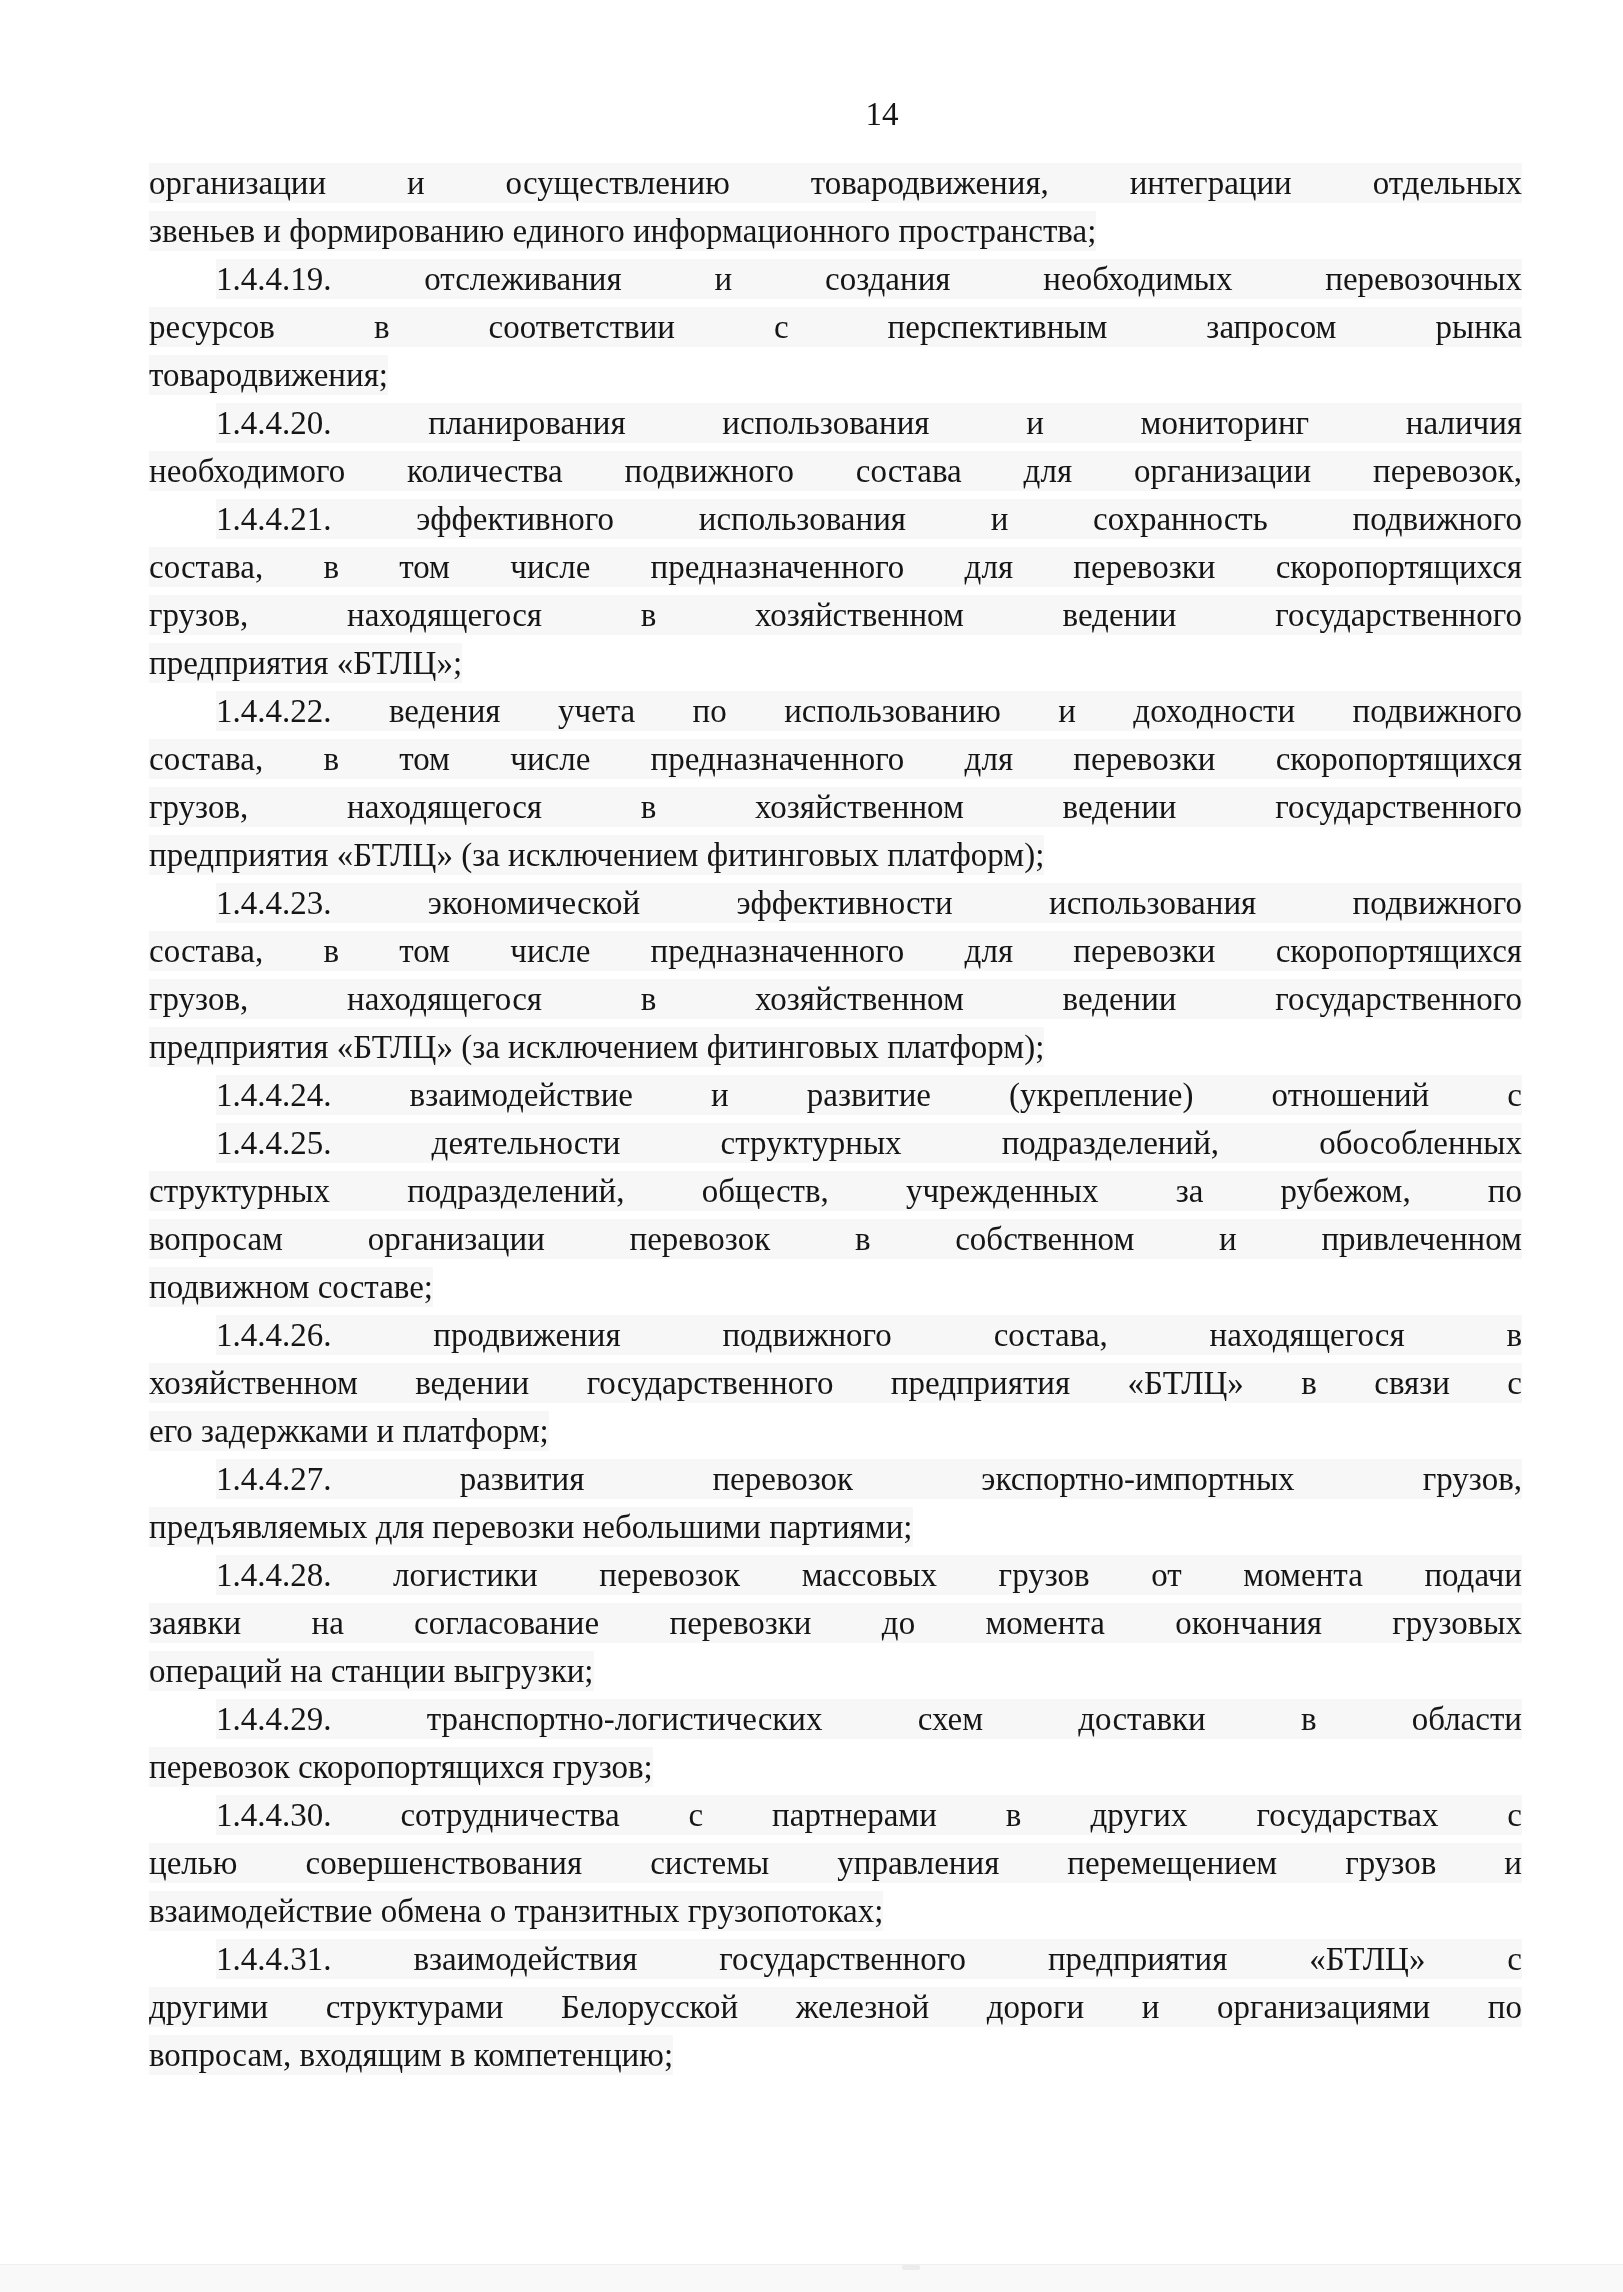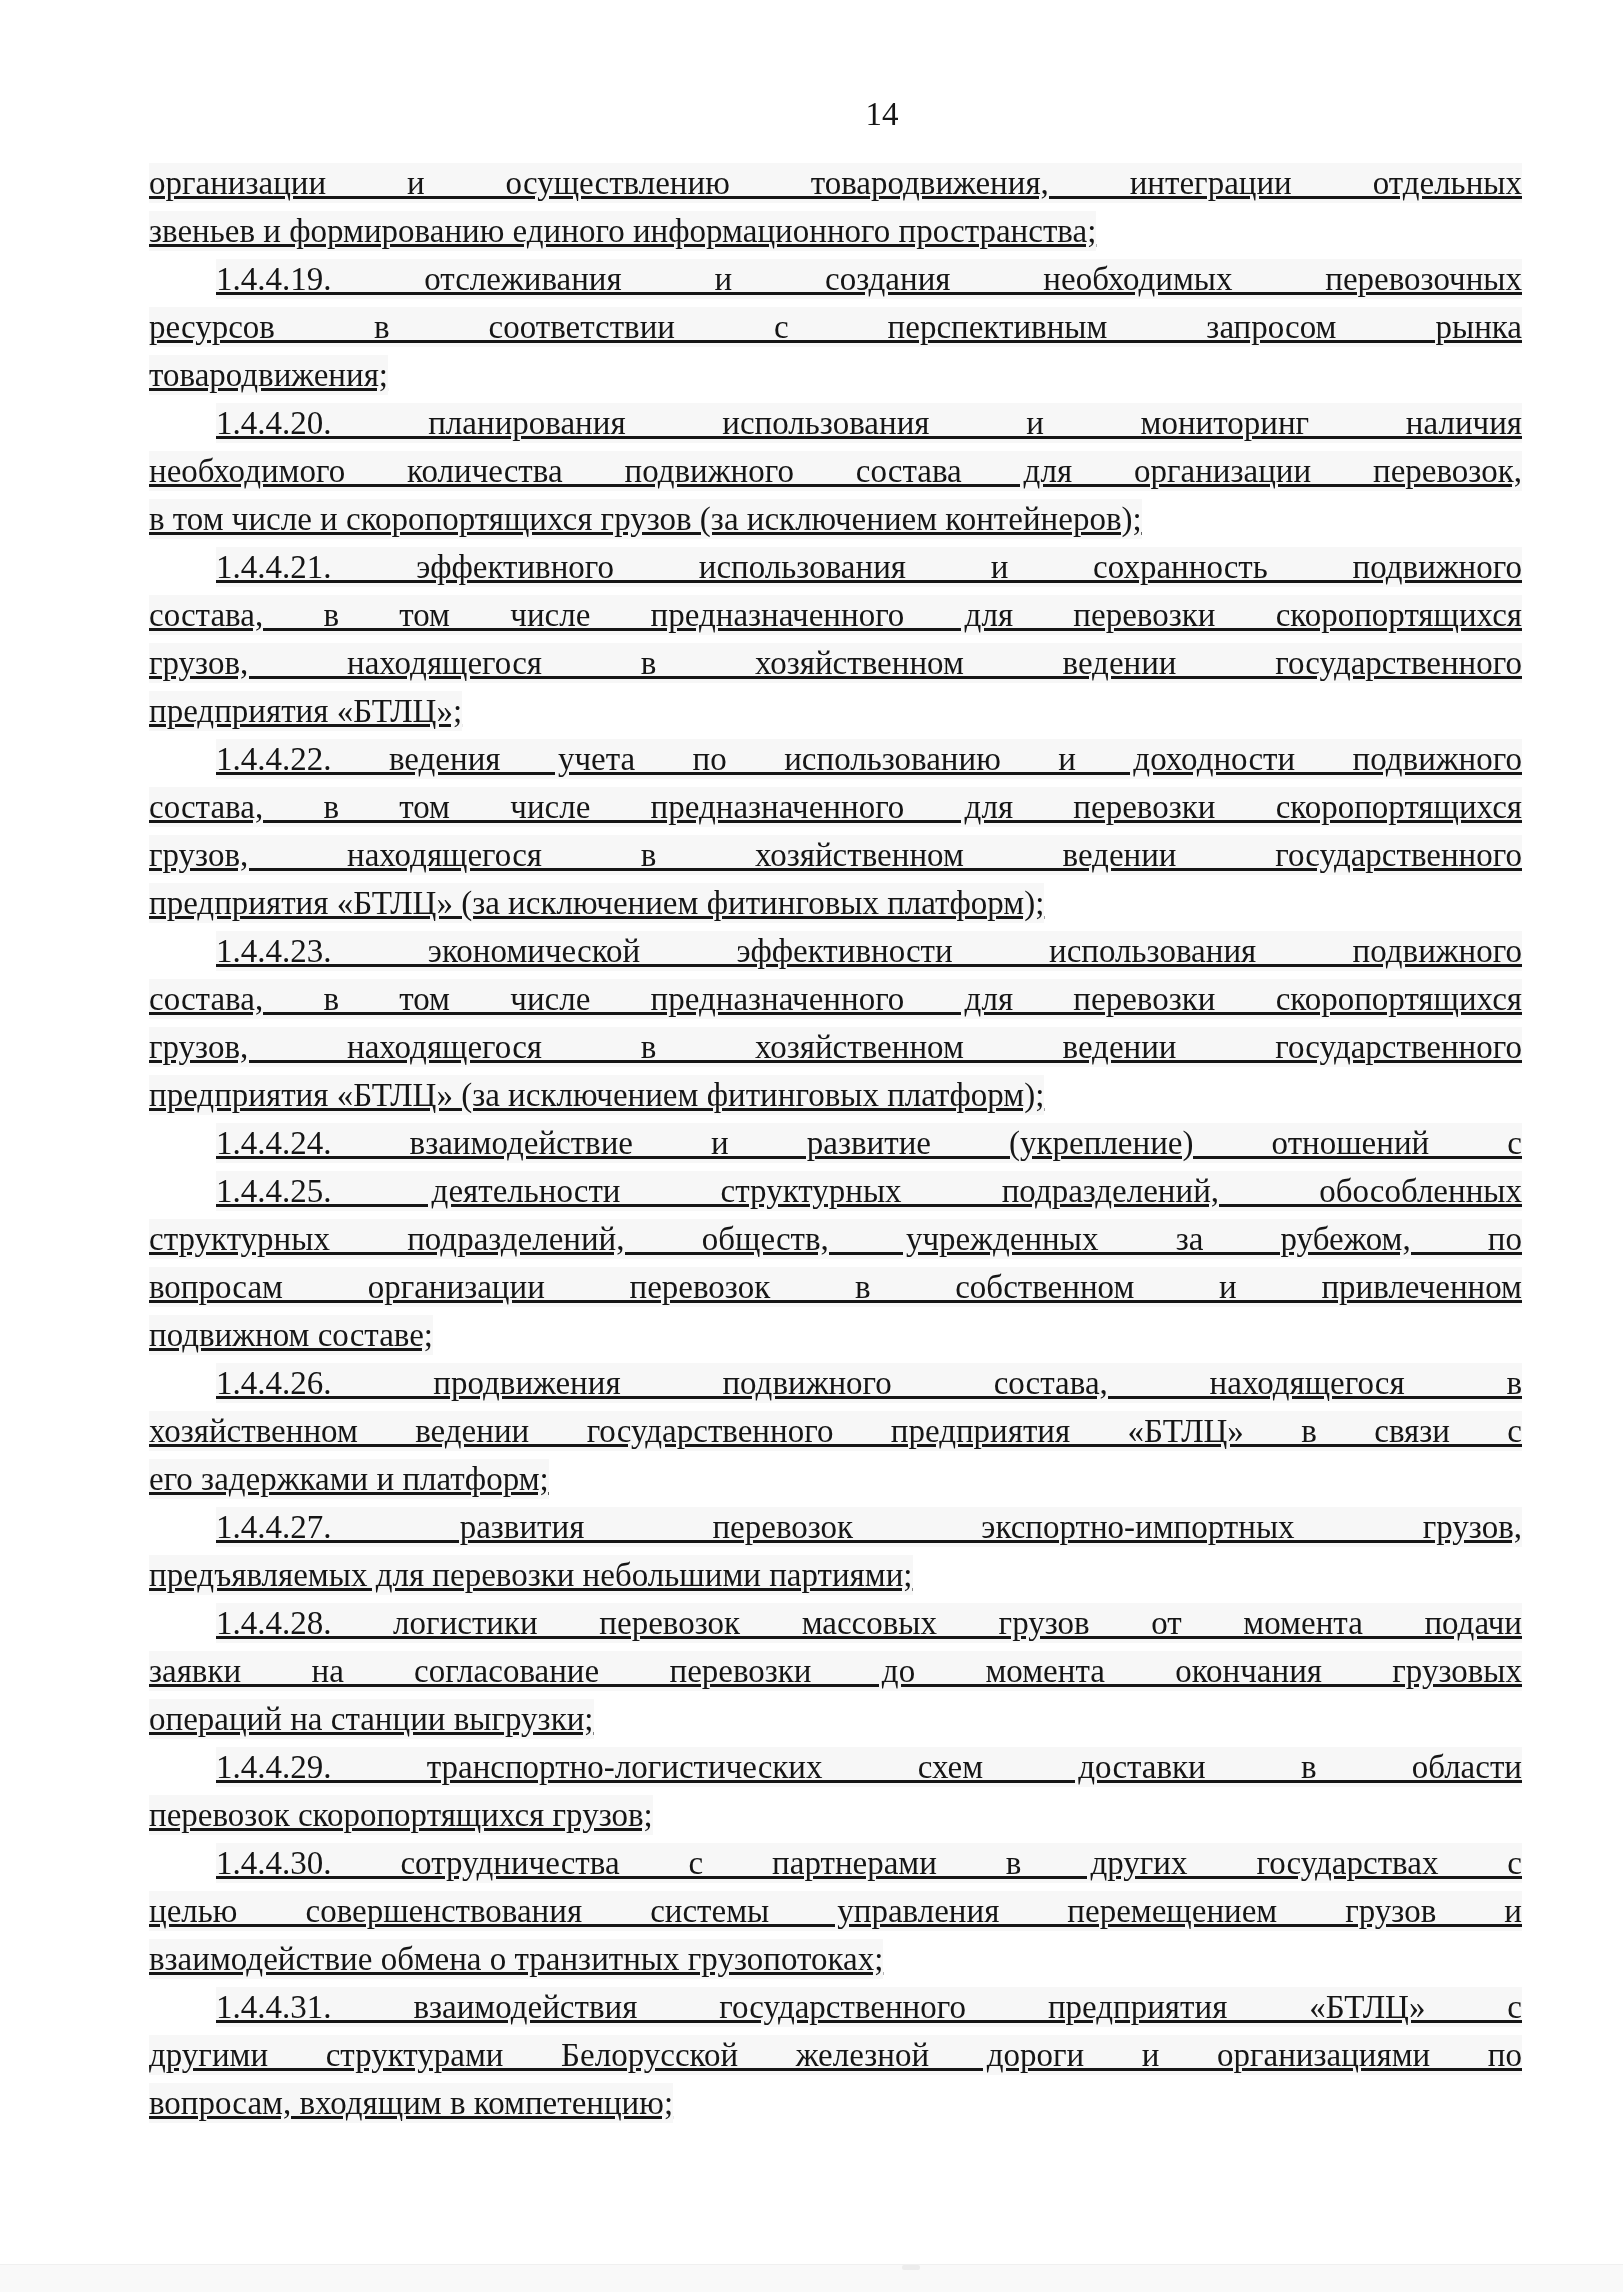--- a/index.html
+++ b/index.html
@@ -16,21 +16,21 @@
     box-sizing: border-box; padding-left: 93px;
     text-align: center; font-size: 33px; line-height: 41px;
   }
   .content { position: absolute; top: 159px; left: 149px; width: 1373px; }
   .line {
     font-size: 33px; line-height: 48px;
     text-align: justify; text-align-last: justify;
   }
   .line.end { text-align-last: left; }
   .line.indent { text-indent: 67px; }
-  .line > span { background: var(--haze, #f7f7f7); padding: 2px 0; text-decoration: underline; }
+  .line > span { background: var(--haze, #f7f7f7); padding: 2px 0; }
   .bottom-band {
     position: absolute; left: 0; right: 0; top: 2264px; height: 28px;
     background: var(--band, #f9f9f9); border-top: 1px solid #f0f0f0;
   }
   .smudge {
     position: absolute; left: 902px; top: 2265px; width: 17.6px; height: 4.9px;
     background: #ececec; border-radius: 2px;
   }
 </style>
 </head>
@@ -39,21 +39,20 @@
 <div class="page">
   <div class="page-number">14</div>
   <div class="content" id="content">
       <div class="line"><span>организации и осуществлению товародвижения, интеграции отдельных</span></div>
       <div class="line end"><span>звеньев и формированию единого информационного пространства;</span></div>
       <div class="line indent"><span>1.4.4.19. отслеживания и создания необходимых перевозочных</span></div>
       <div class="line"><span>ресурсов в соответствии с перспективным запросом рынка</span></div>
       <div class="line end"><span>товародвижения;</span></div>
       <div class="line indent"><span>1.4.4.20. планирования использования и мониторинг наличия</span></div>
       <div class="line"><span>необходимого количества подвижного состава для организации перевозок,</span></div>
-      <div class="line end"><span>в том числе и скоропортящихся грузов (за исключением контейнеров);</span></div>
       <div class="line indent"><span>1.4.4.21. эффективного использования и сохранность подвижного</span></div>
       <div class="line"><span>состава, в том числе предназначенного для перевозки скоропортящихся</span></div>
       <div class="line"><span>грузов, находящегося в хозяйственном ведении государственного</span></div>
       <div class="line end"><span>предприятия «БТЛЦ»;</span></div>
       <div class="line indent"><span>1.4.4.22. ведения учета по использованию и доходности подвижного</span></div>
       <div class="line"><span>состава, в том числе предназначенного для перевозки скоропортящихся</span></div>
       <div class="line"><span>грузов, находящегося в хозяйственном ведении государственного</span></div>
       <div class="line end"><span>предприятия «БТЛЦ» (за исключением фитинговых платформ);</span></div>
       <div class="line indent"><span>1.4.4.23. экономической эффективности использования подвижного</span></div>
       <div class="line"><span>состава, в том числе предназначенного для перевозки скоропортящихся</span></div>

